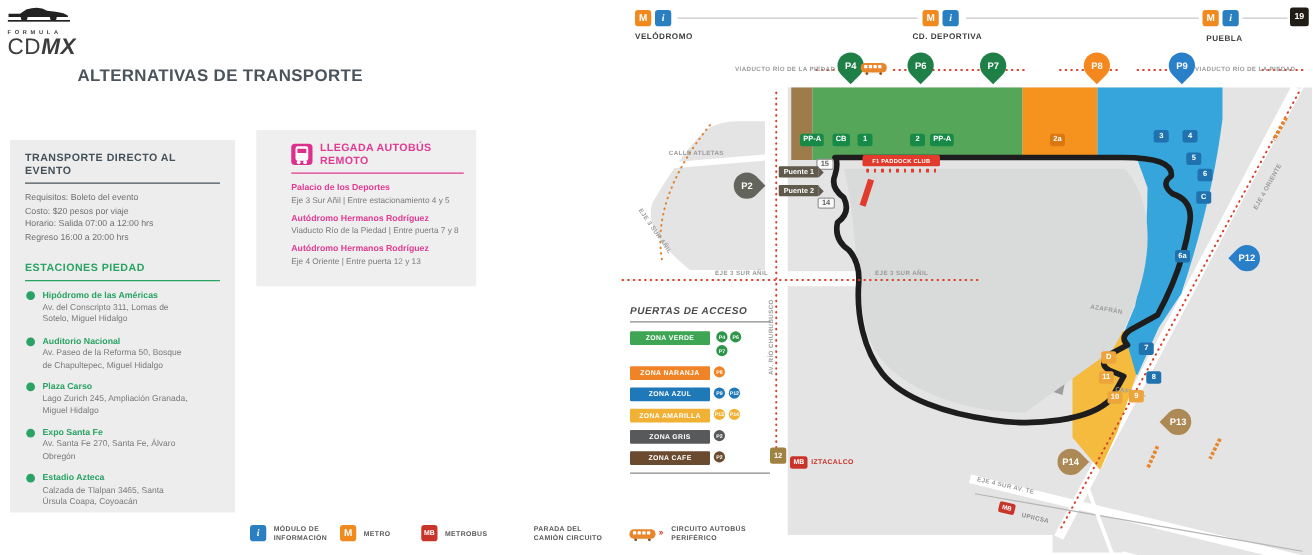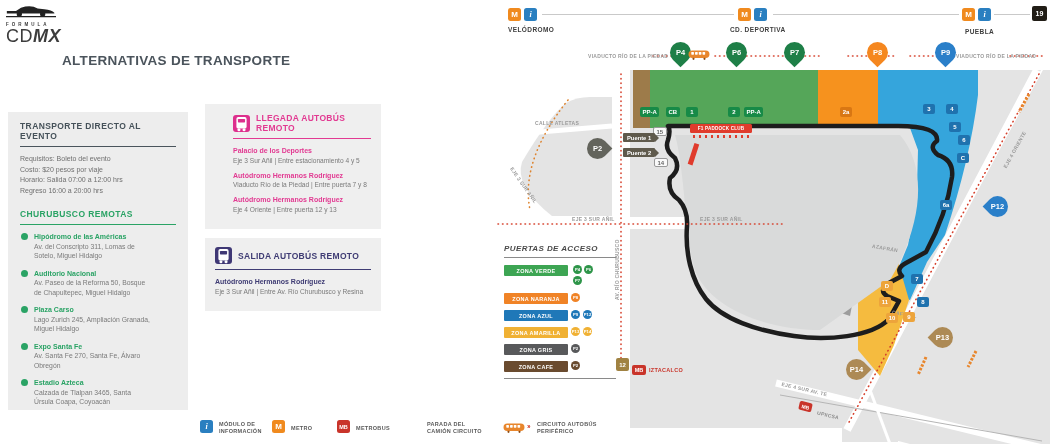--- a/index.html
+++ b/index.html
@@ -117,21 +117,21 @@
   </div>
 
   
   <div class="abs panel" style="left:8px;top:112px;width:180px;height:298px;">
     <h2>TRANSPORTE DIRECTO AL EVENTO</h2>
     <hr class="rule">
     <div class="info-line">Requisitos: Boleto del evento</div>
     <div class="info-line">Costo: $20 pesos por viaje</div>
     <div class="info-line">Horario: Salida 07:00 a 12:00 hrs</div>
     <div class="info-line">Regreso 16:00 a 20:00 hrs</div>
-    <h3>CHURUBUSCO REMOTAS</h3>
+    <h3>ESTACIONES PIEDAD</h3>
     <hr class="rule green">
     <div class="station">
       <span class="dot"></span>
       <div class="nm">Hipódromo de las Américas</div>
       <div class="ad">Av. del Conscripto 311, Lomas de Sotelo, Miguel Hidalgo</div>
     </div>
     <div class="station">
       <span class="dot"></span>
       <div class="nm">Auditorio Nacional</div>
       <div class="ad">Av. Paseo de la Reforma 50, Bosque de Chapultepec, Miguel Hidalgo</div>
@@ -172,35 +172,20 @@
       <div class="nm">Autódromo Hermanos Rodríguez</div>
       <div class="dt">Viaducto Río de la Piedad  |  Entre puerta 7 y 8</div>
     </div>
     <div class="entry">
       <div class="nm">Autódromo Hermanos Rodríguez</div>
       <div class="dt">Eje 4 Oriente  |  Entre puerta 12 y 13</div>
     </div>
   </div>
 
   
-  <div class="abs mbox purple" style="left:205px;top:238px;">
-    <div class="hd">
-      <span class="busbox" style="width:17px;height:17px;background:#3f3875;color:#3f3875;flex:none;">
-          <svg viewBox="0 0 10 10">
-            <use href="#busglyph"></use>
-          </svg>
-        </span>
-      <span class="t">SALIDA AUTOBÚS REMOTO</span>
-    </div>
-    <hr class="rule purple">
-    <div class="entry">
-      <div class="nm">Autódromo Hermanos Rodríguez</div>
-      <div class="dt">Eje 3 Sur Añil | Entre Av. Río Churubusco y Resina</div>
-    </div>
-  </div>
 
   
   <div id="map">
 
     
     <svg class="abs" style="left:0;top:0;" width="560" height="444" viewBox="0 0 560 444">
 
       <path d="M100 97 L122 97 L122 216 L62 216 Q24 186 32 162 Q58 118 76 103 Q86 97 100 97 Z" fill="#e4e4e4"></path>
       <path d="M140 70 L551 70 L356 428 L140 428 Z" fill="#e4e4e4"></path>
       <path d="M553 70 L560 70 L560 444 L420 444 L358 428 Z" fill="#e4e4e4"></path>

